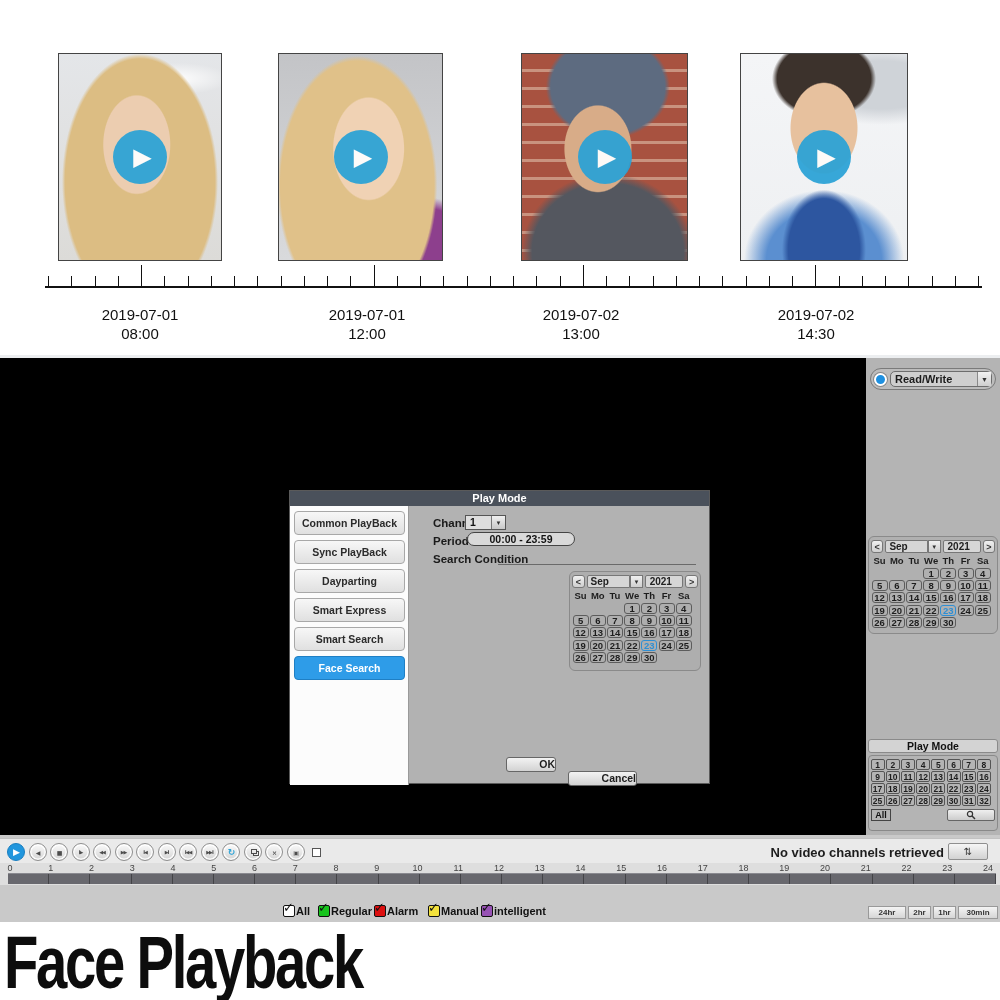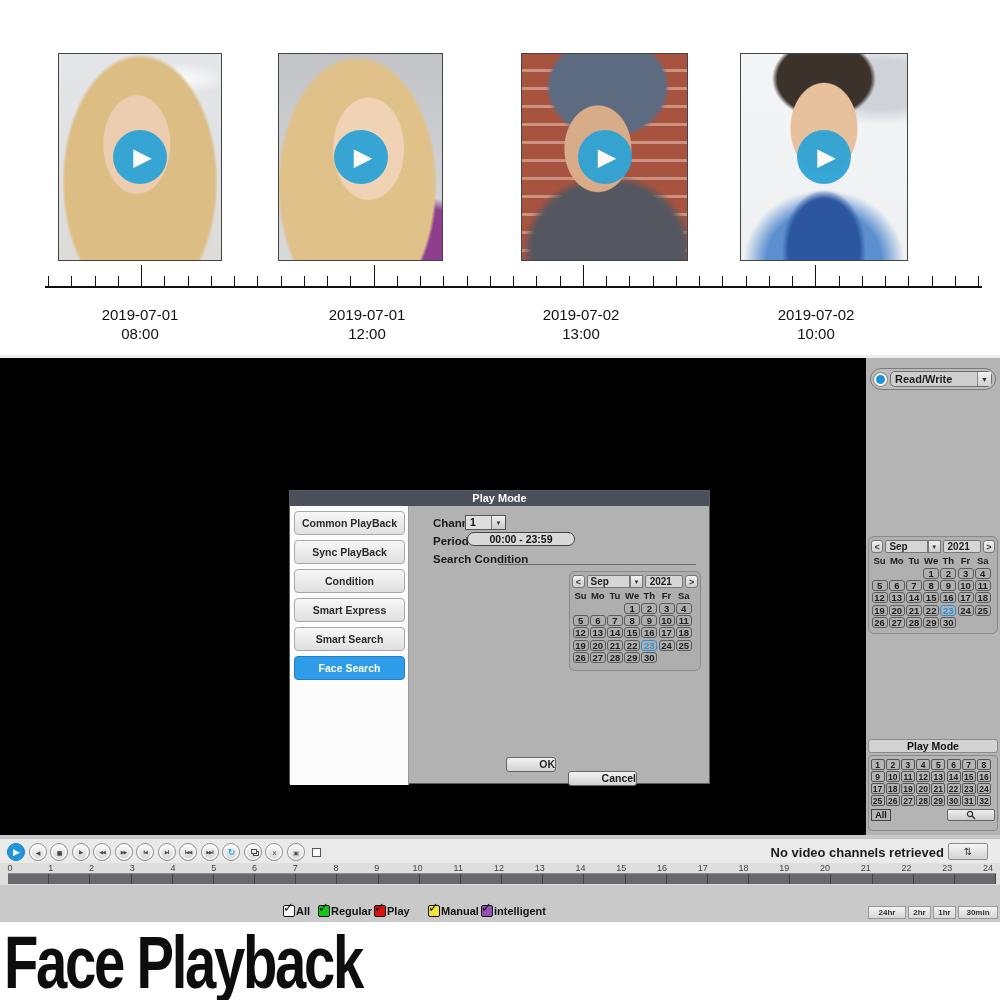--- a/index.html
+++ b/index.html
@@ -165,21 +165,21 @@
     <div class="shot-label" style="left: 367px; top: 305px;">
       <div>2019-07-01</div>
       <div>12:00</div>
     </div>
     <div class="shot-label" style="left: 581px; top: 305px;">
       <div>2019-07-02</div>
       <div>13:00</div>
     </div>
     <div class="shot-label" style="left: 816px; top: 305px;">
       <div>2019-07-02</div>
-      <div>10:00</div>
+      <div>14:30</div>
     </div>
   </div>
 
 <div id="dvr">
   <div id="video"></div>
 
   <div id="side">
     <div id="rw">
       <span class="radio"></span>
       <span class="dd">
@@ -356,21 +356,21 @@
         </span>
       </div>
     </div>
   </div>
 
   <div id="dlg">
     <div id="dlg-title">Play Mode</div>
     <div id="dlg-left">
         <div class="tabbtn" style="top: 5px;">Common PlayBack</div>
         <div class="tabbtn" style="top: 34px;">Sync PlayBack</div>
-        <div class="tabbtn" style="top: 63px;">Condition</div>
+        <div class="tabbtn" style="top: 63px;">Dayparting</div>
         <div class="tabbtn" style="top: 92px;">Smart Express</div>
         <div class="tabbtn" style="top: 121px;">Smart Search</div>
         <div class="tabbtn active" style="top: 150px;">Face Search</div>
       </div>
     <div class="dlg-label" style="left:143px; top:26px;">Channel</div>
     <div id="ch-dd">
       <span class="val">1</span>
       <span class="arrow">▼</span>
     </div>
     <div class="dlg-label" style="left:143px; top:44px;">Period</div>
@@ -620,21 +620,21 @@
       <div class="leg" style="left: 318px;">
         <span class="box" style="background: rgb(23, 196, 29);">
           <em>✓</em>
         </span>
         <span class="lab">Regular</span>
       </div>
       <div class="leg" style="left: 374px;">
         <span class="box" style="background: rgb(221, 15, 15);">
           <em>✓</em>
         </span>
-        <span class="lab">Play</span>
+        <span class="lab">Alarm</span>
       </div>
       <div class="leg" style="left: 428px;">
         <span class="box" style="background: rgb(243, 225, 60);">
           <em>✓</em>
         </span>
         <span class="lab">Manual</span>
       </div>
       <div class="leg" style="left: 481px;">
         <span class="box" style="background: rgb(151, 82, 181);">
           <em>✓</em>

